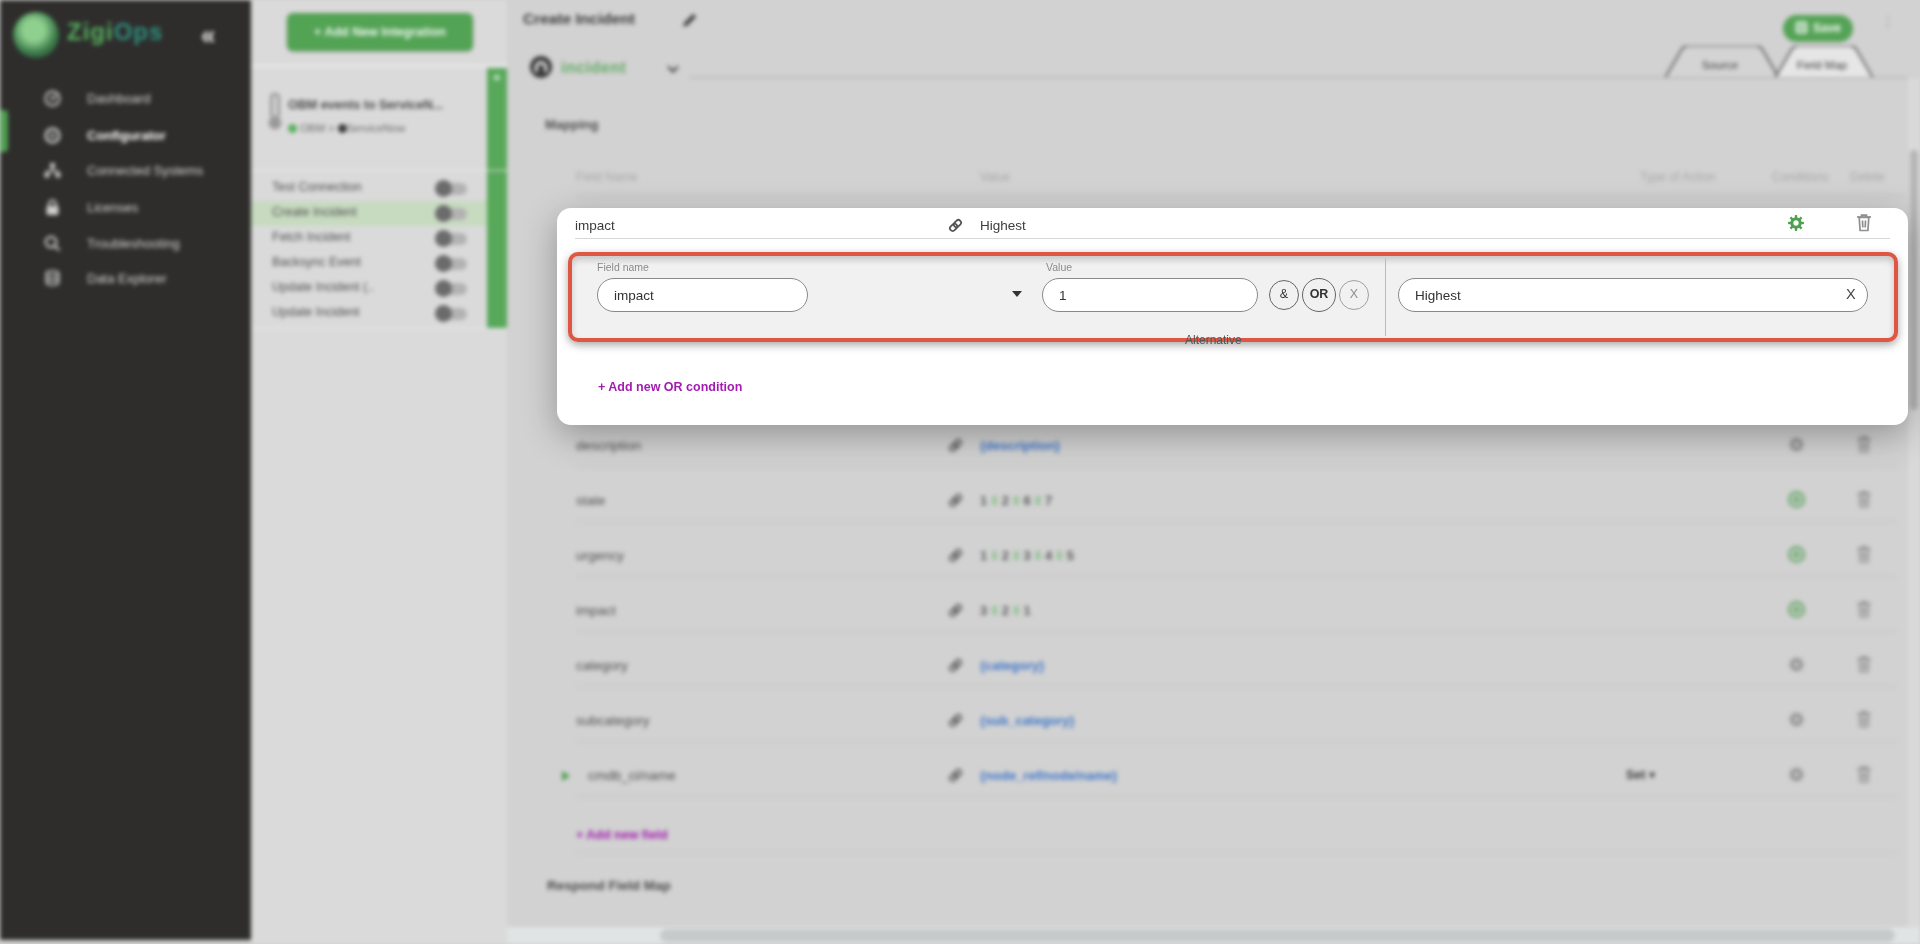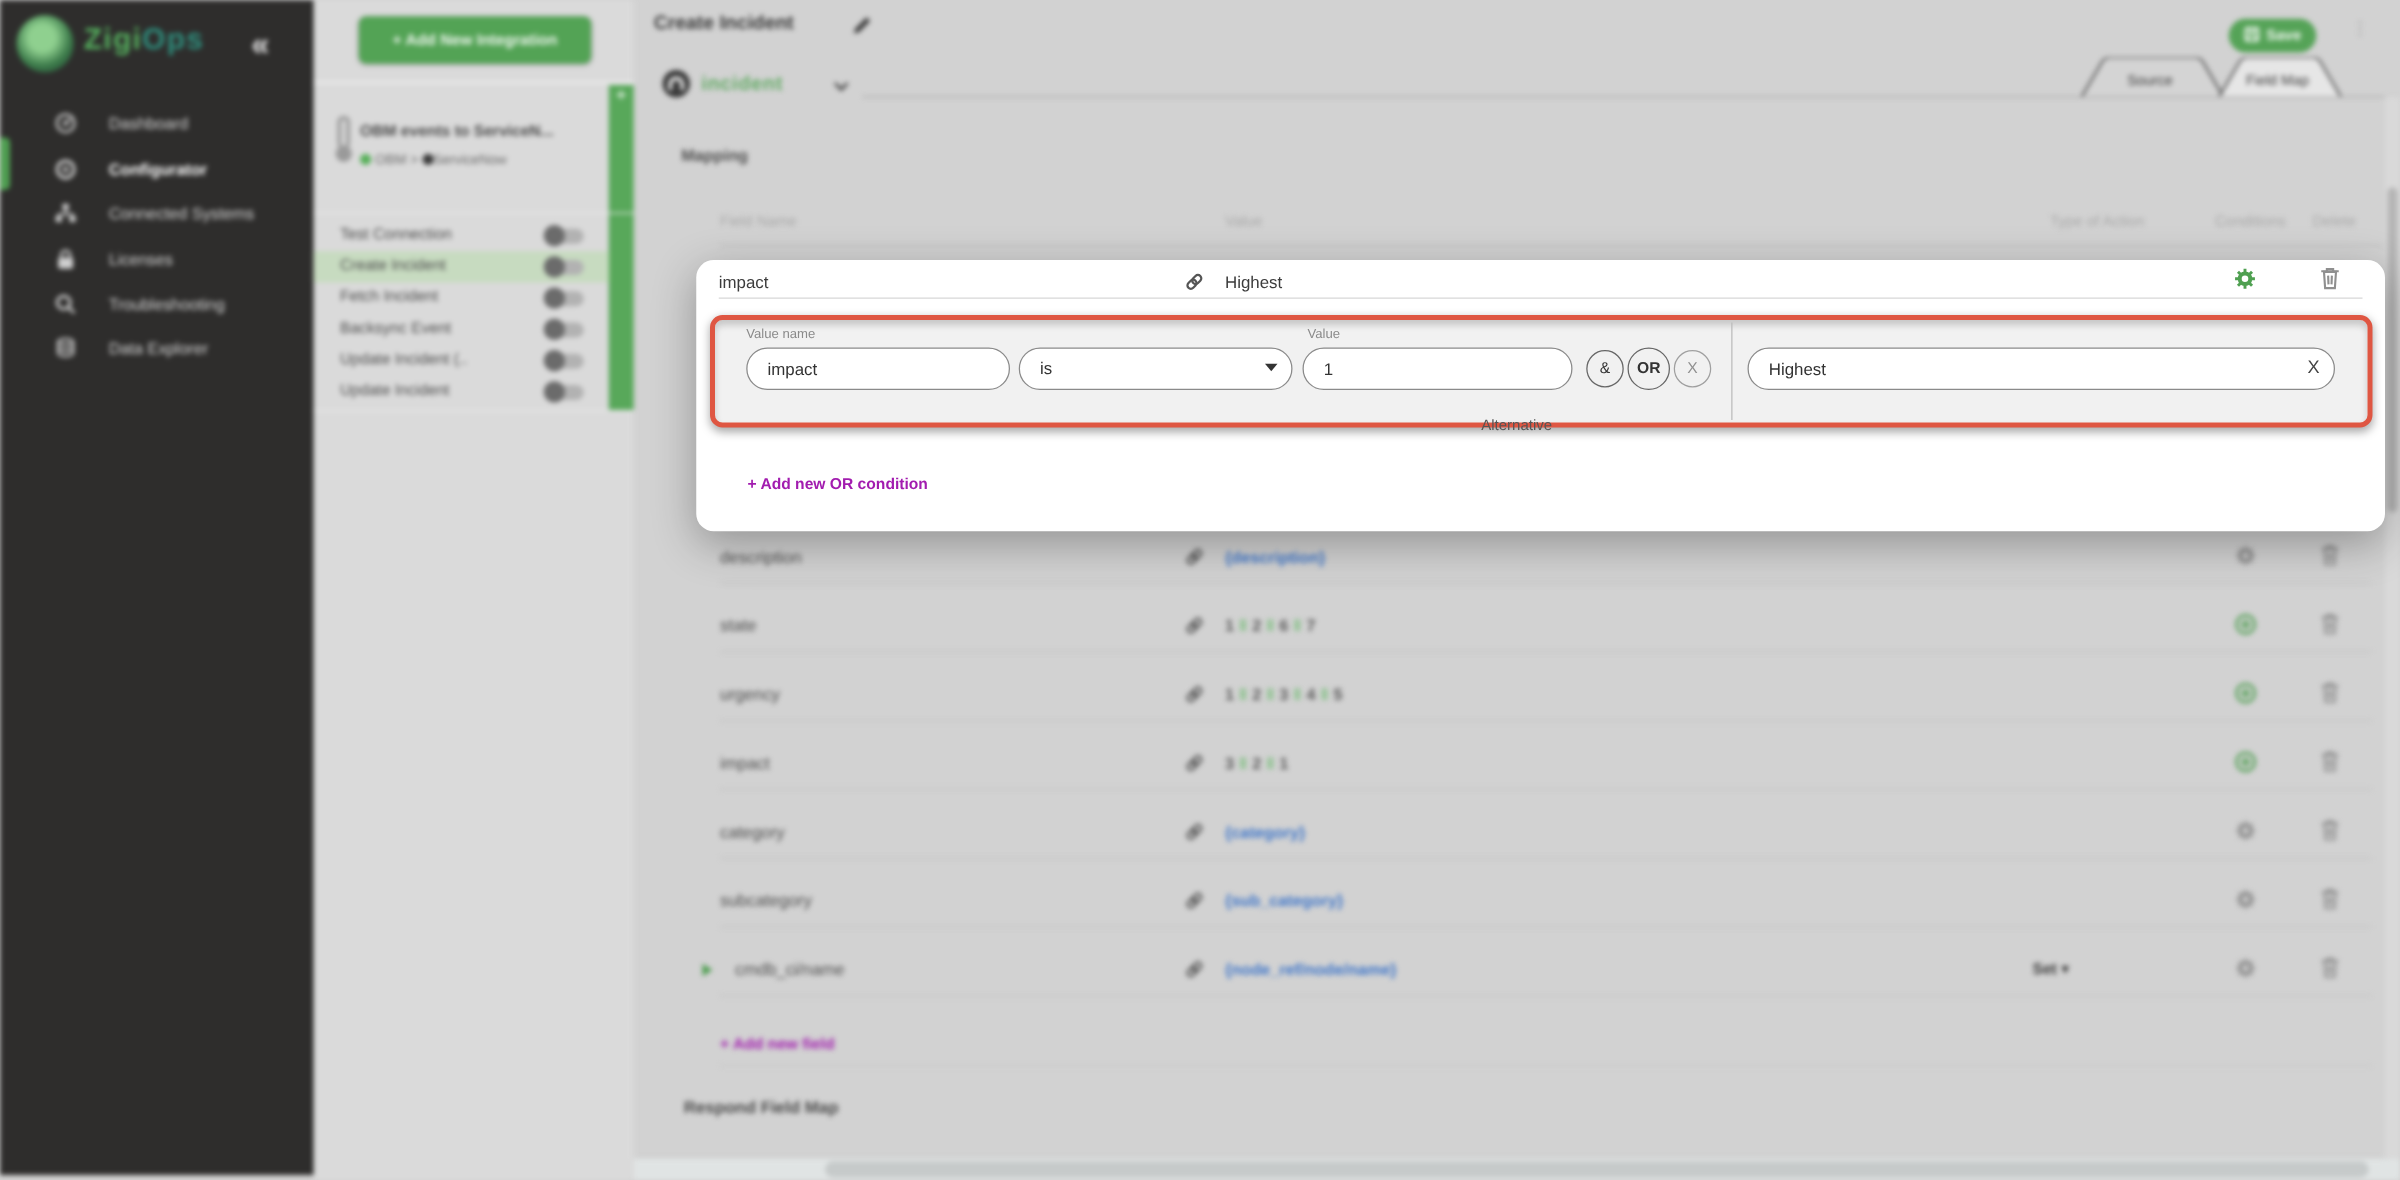--- a/index.html
+++ b/index.html
@@ -456,24 +456,23 @@
   <span class="m-value">Highest</span>
   <svg class="m-gear" viewBox="0 0 17 17" style="stroke:#4fa051">
       <use href="#ic-gear"></use>
     </svg>
   <svg class="m-trash" viewBox="0 0 16 19" style="stroke:#8f8f8f">
       <use href="#ic-trash"></use>
     </svg>
   <div class="m-divider"></div>
 
   <div id="cond-box"></div>
-  <span class="f-label" style="left:597px;top:261px">Value name</span>
+  <span class="f-label" style="left:597px;top:261px">Field name</span>
   <span class="f-label" style="left:1046px;top:261px">Value</span>
   <input class="pill" style="left: 597px; width: 211px;" value="impact">
-  <select class="pill" style="left:815px;width:219px"><option>is</option></select>
   <div class="sel-caret"></div>
   <input class="pill" style="left: 1042px; width: 216px;" value="1">
   <div class="circ" style="left:1269px">&amp;</div>
   <div class="circ or" style="left:1302px">OR</div>
   <div class="circ x" style="left:1339px">X</div>
   <div class="vline"></div>
   <input class="pill" style="left: 1398px; width: 470px;" value="Highest">
   <span class="result-x">X</span>
   <span class="alt-label">Alternative</span>
   <span class="abs add-link add-or">+ Add new OR condition</span>

